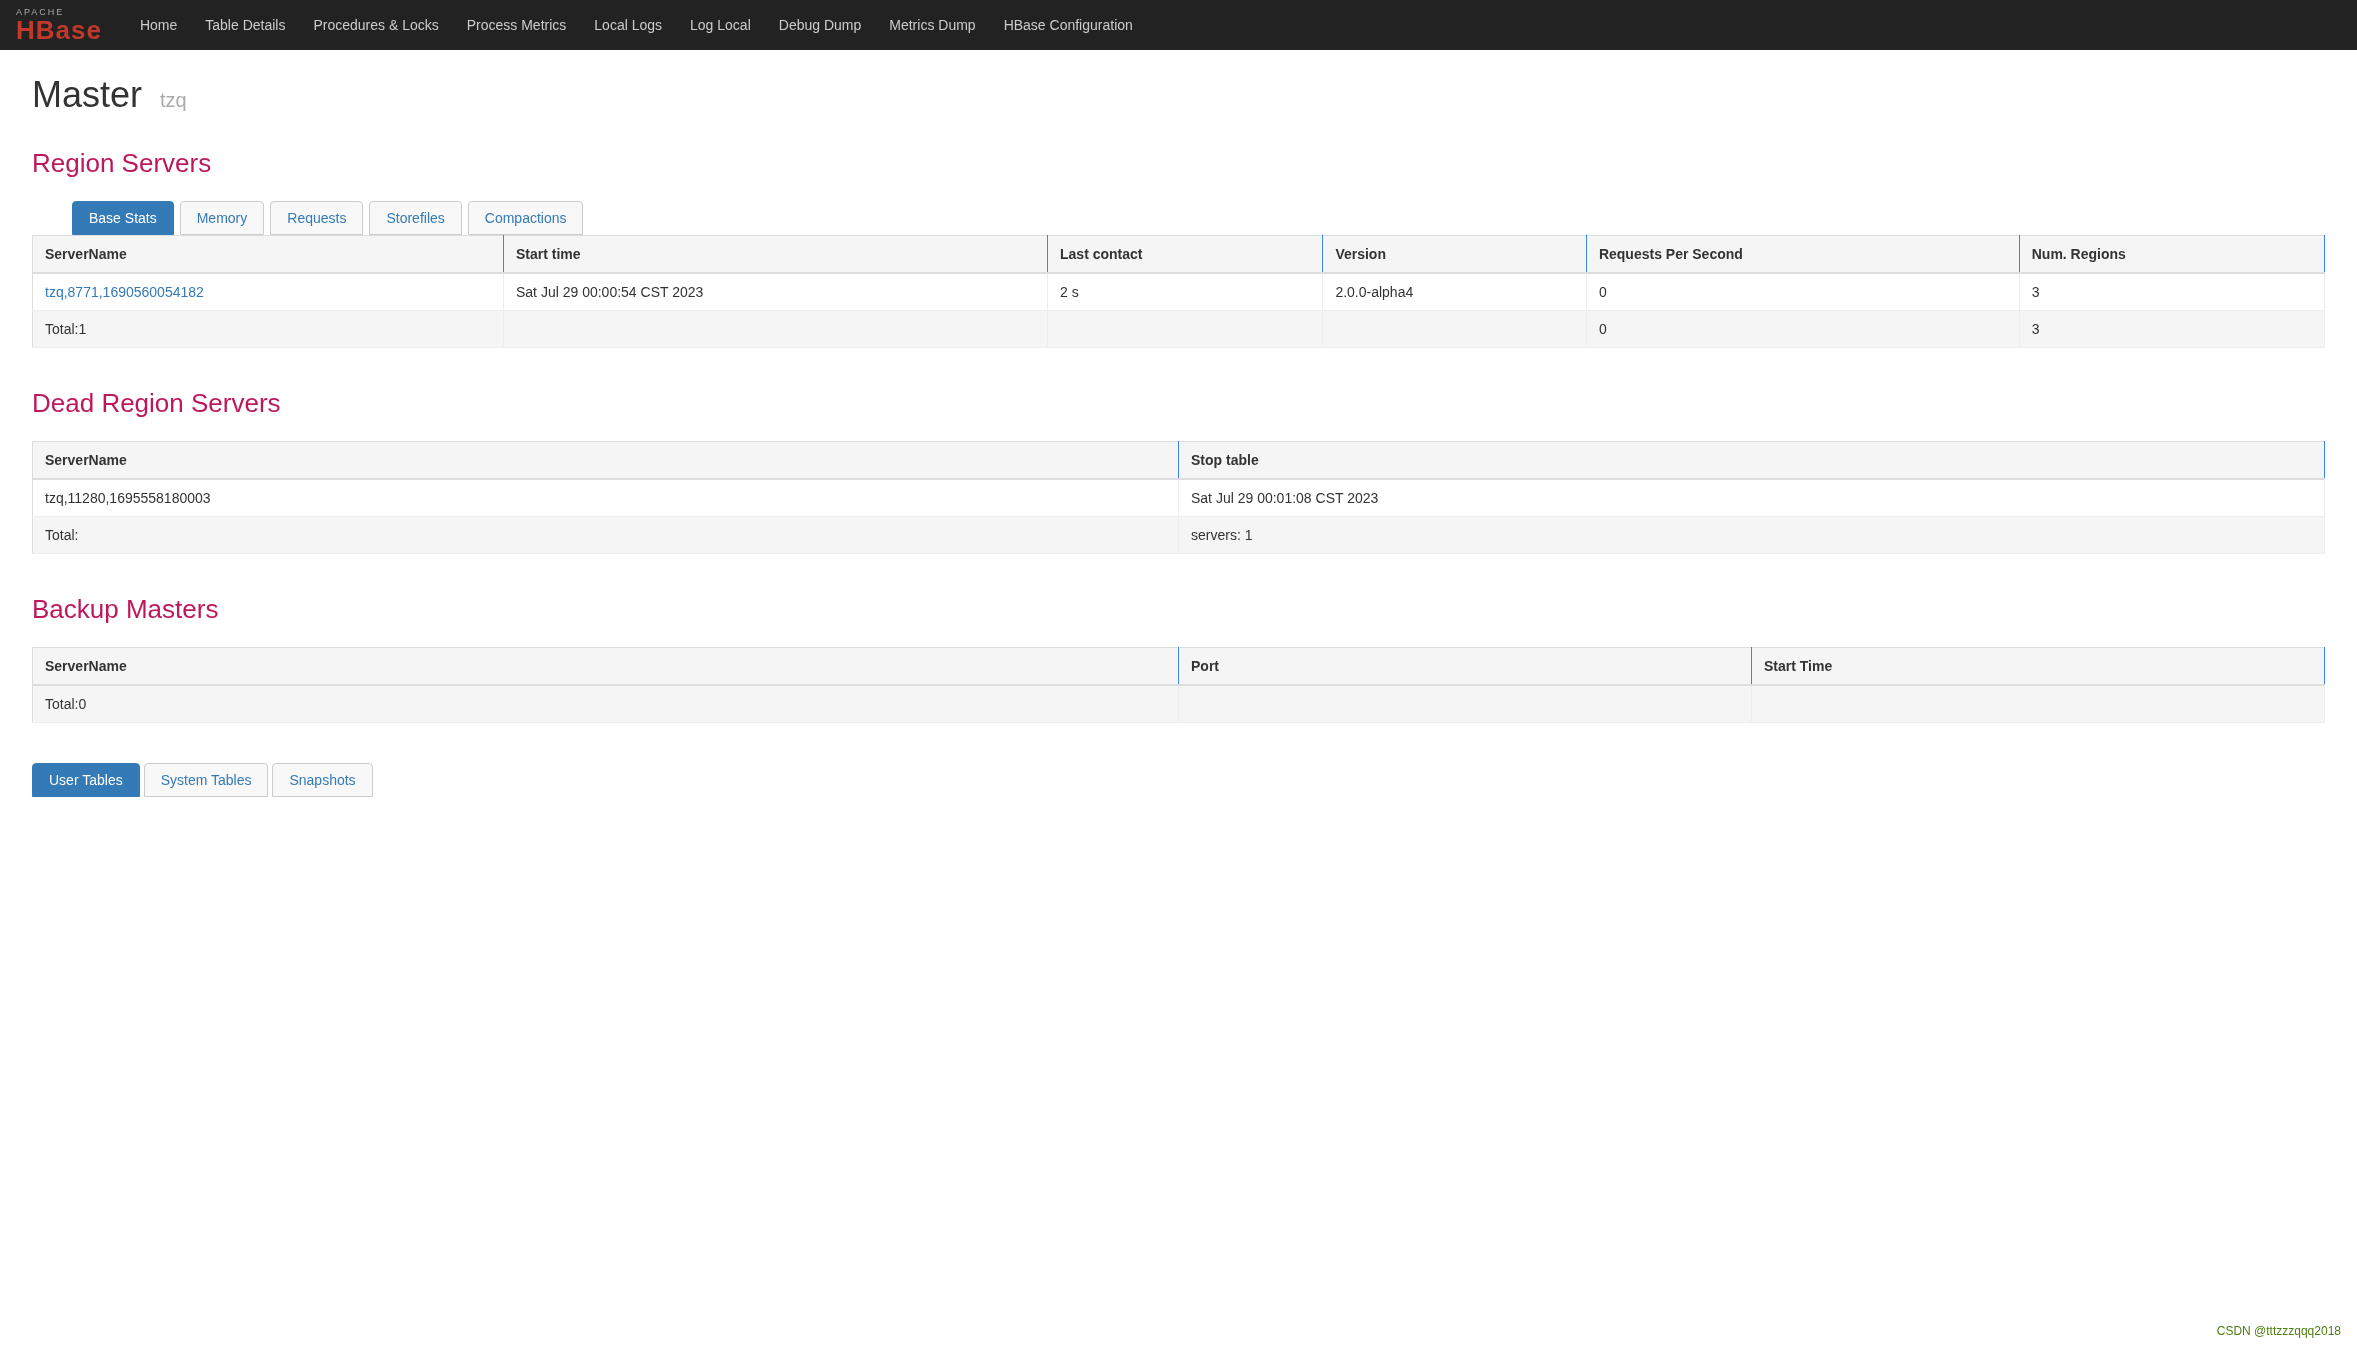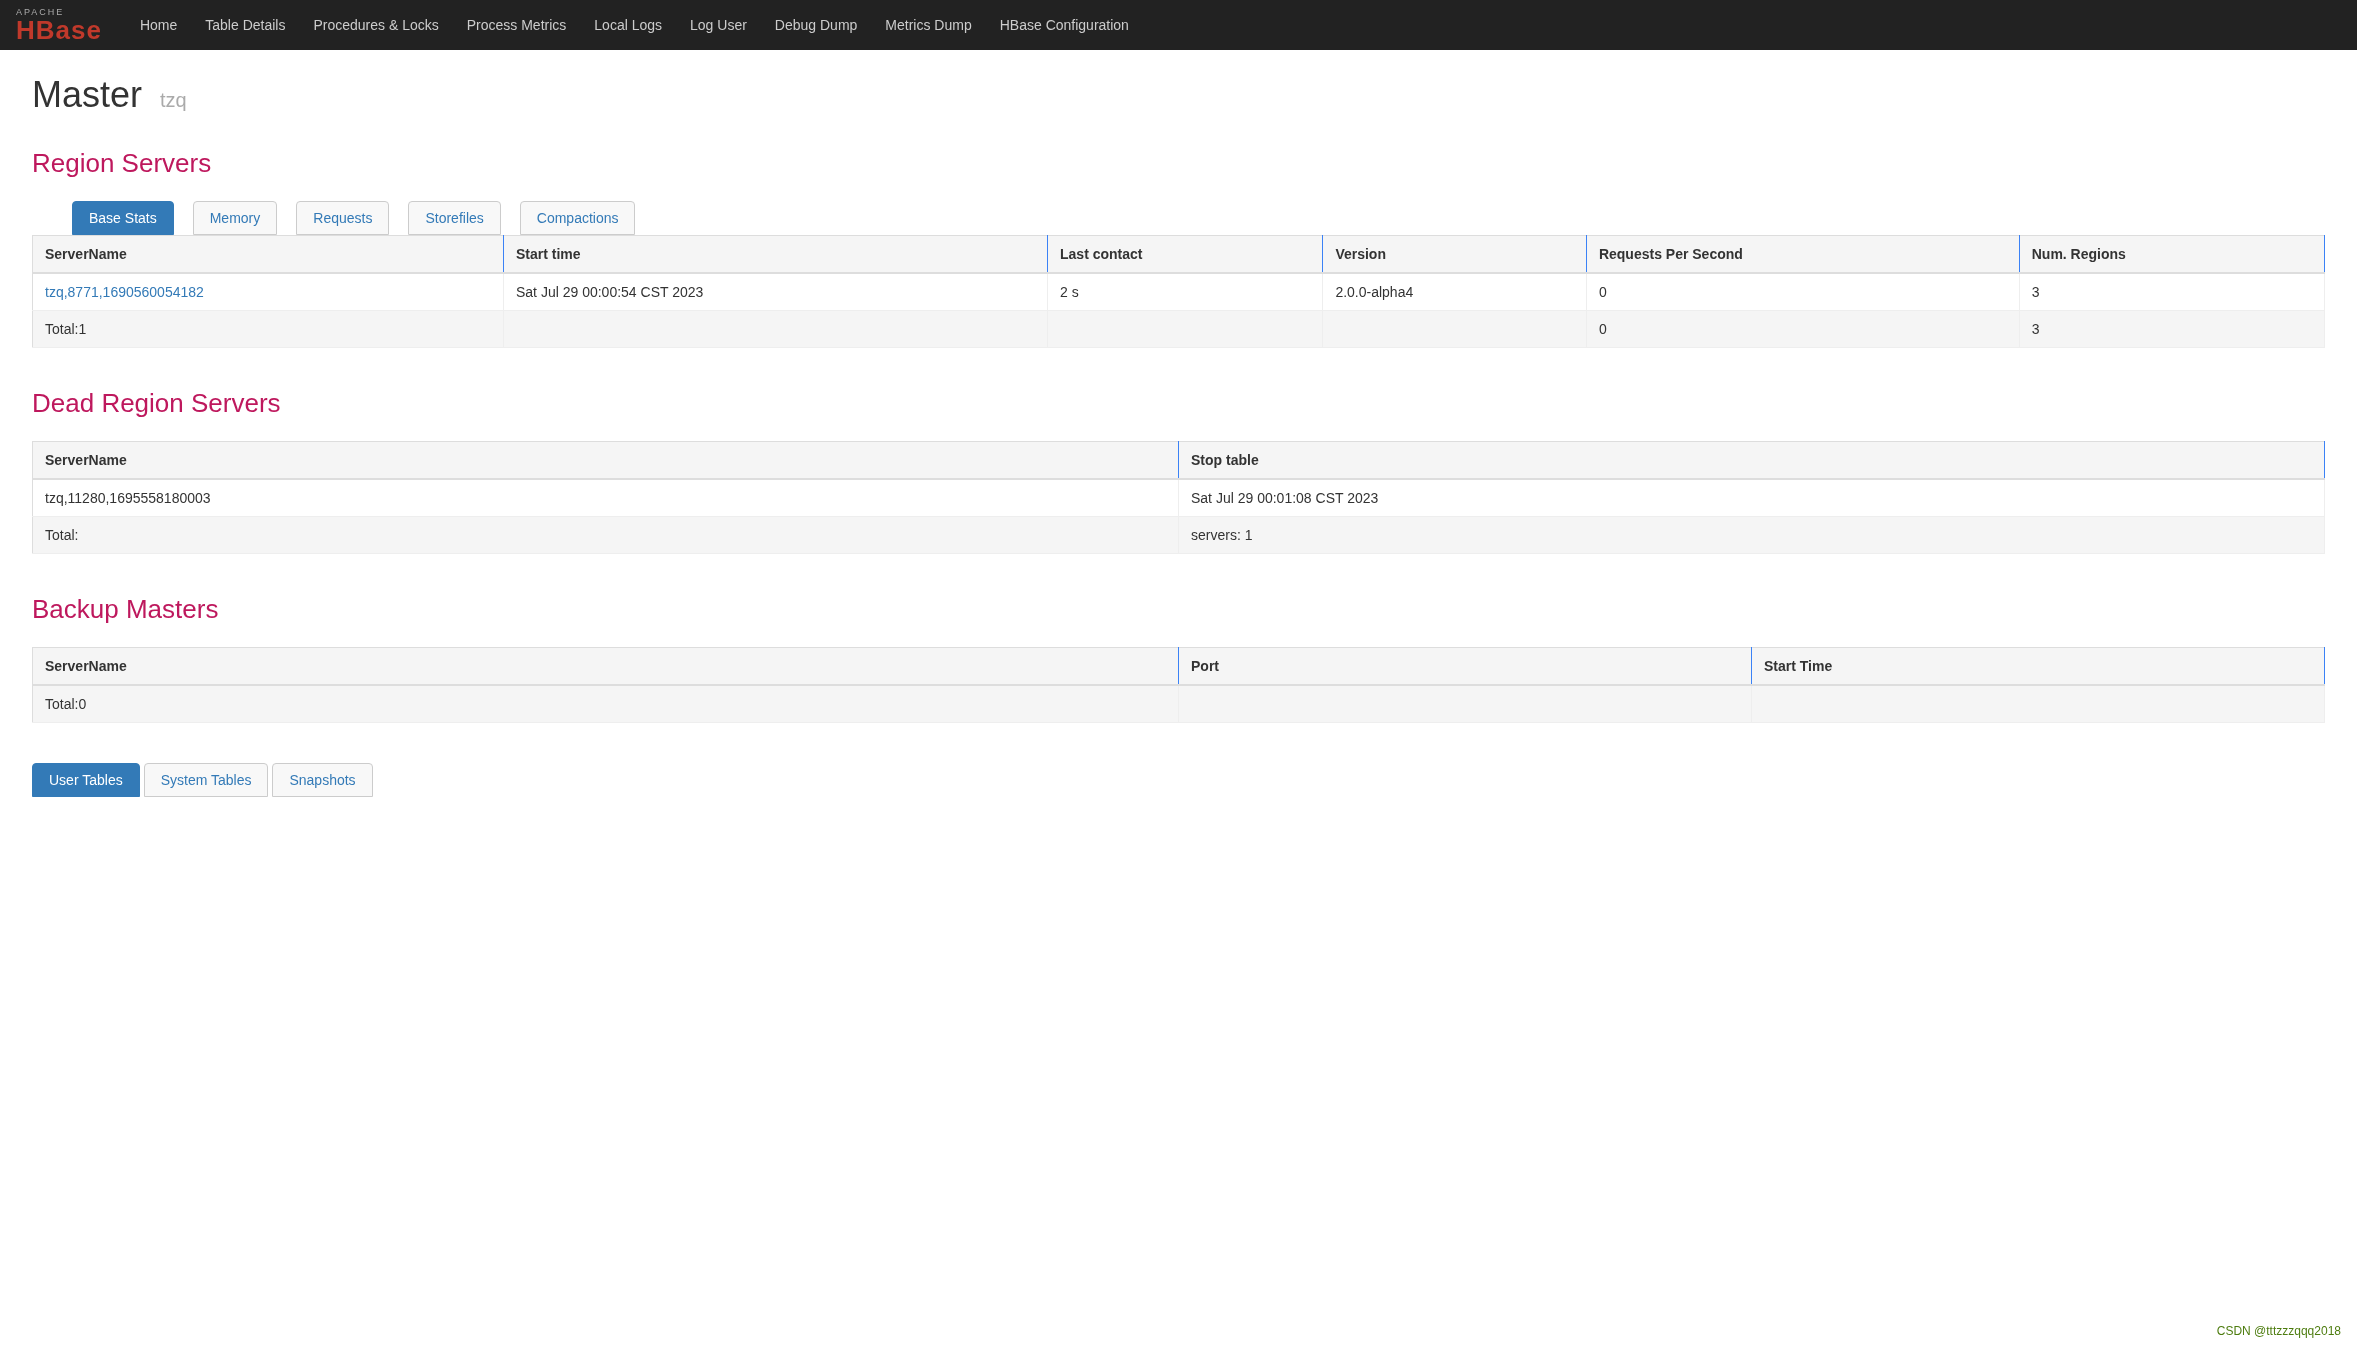--- a/index.html
+++ b/index.html
@@ -148,37 +148,37 @@
       <span class="apache-text">APACHE</span>
       <span class="hbase-text">HBase</span>
     </div>
   </div>
   <div class="nav-links">
     <a class="nav-link" href="#">Home</a>
     <a class="nav-link" href="#">Table Details</a>
     <a class="nav-link" href="#">Procedures &amp; Locks</a>
     <a class="nav-link" href="#">Process Metrics</a>
     <a class="nav-link" href="#">Local Logs</a>
-    <a class="nav-link" href="#">Log User</a>
+    <a class="nav-link" href="#">Log Local</a>
     <a class="nav-link" href="#">Debug Dump</a>
     <a class="nav-link" href="#">Metrics Dump</a>
     <a class="nav-link" href="#">HBase Configuration</a>
   </div>
 </nav>
 
 <div class="page-content">
 
   <h1 class="master-title">
     <span>Master</span>
     <span class="subtitle">tzq</span>
   </h1>
 
   <div class="section">
     <h2 class="section-title">Region Servers</h2>
-    <div style="display:flex; align-items:center; gap:17px; margin-bottom:0;padding-left:40px;">
+    <div style="display:flex; align-items:center; gap:4px; margin-bottom:0;padding-left:40px;">
       <button class="tab-btn active">Base Stats</button>
       <a class="tab-btn" href="#">Memory</a>
       <a class="tab-btn" href="#">Requests</a>
       <a class="tab-btn" href="#">Storefiles</a>
       <a class="tab-btn" href="#">Compactions</a>
     </div>
     <table class="data-table">
       <thead>
         <tr>
           <th>ServerName</th>

